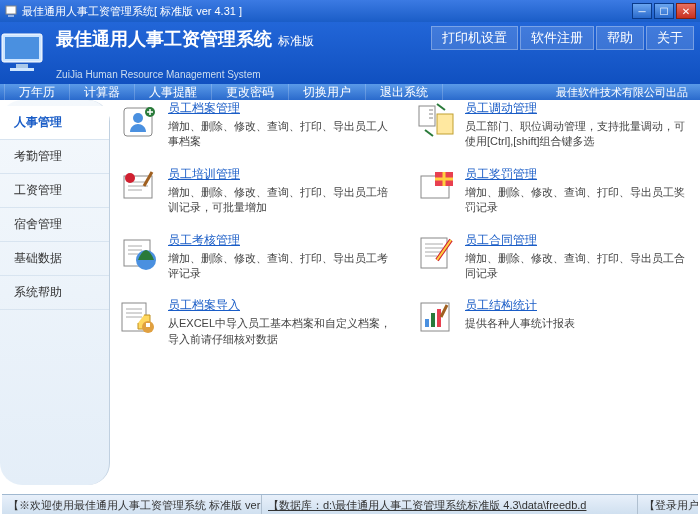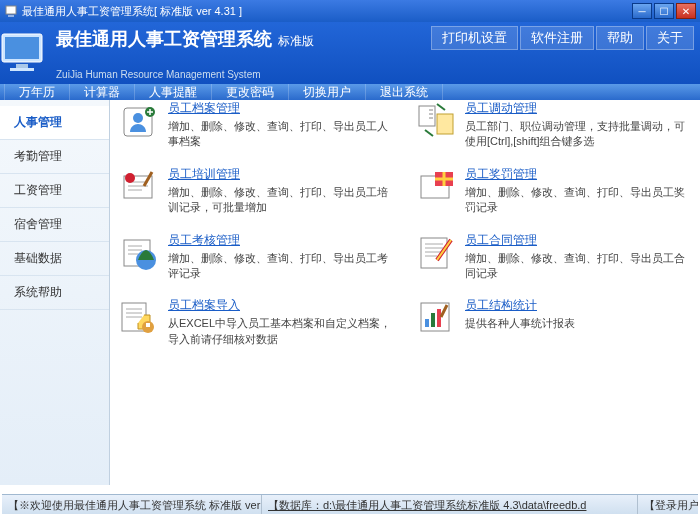--- a/index.html
+++ b/index.html
@@ -24,21 +24,21 @@
 .banner .top-menu-item { background: rgba(255,255,255,0.15); padding: 2px 10px; font-size: 13px; cursor: pointer; border: 1px solid rgba(255,255,255,0.3); }
 
 .toolbar { height: 16px; background: linear-gradient(to bottom, #5a9ae8, #2a6acc); display: flex; align-items: stretch; color: #fff; font-size: 12px; }
 .toolbar .tool-item { padding: 0 14px; display: flex; align-items: center; cursor: pointer; border-right: 1px solid rgba(255,255,255,0.2); }
 .toolbar .tool-item.first { border-left: 1px solid rgba(255,255,255,0.2); margin-left: 4px; }
 .toolbar .spacer { flex: 1; }
 .toolbar .company { padding: 0 12px; display: flex; align-items: center; font-size: 11px; }
 
 .body-area { display: flex; height: 385px; background: #fff; }
 
-.sidebar { width: 110px; background: linear-gradient(to bottom, #f4f8fc, #e4eef8); border-right: 1px solid #c0d0e0; padding: 6px 0; }
+.sidebar { width: 110px; background: linear-gradient(to bottom, #f4f8fc, #e4eef8); border-right: 1px solid #c0d0e0; padding: 6px 0; border-radius: 22px; }
 .sidebar-item { padding: 8px 14px; font-size: 12px; color: #333; cursor: pointer; border-bottom: 1px solid #d8e4f0; }
 .sidebar-item.active { background: #fff; color: #1a5dc7; font-weight: bold; }
 
 .content { flex: 1; padding: 0 8px; overflow: hidden; }
 .content-grid { display: grid; grid-template-columns: 1fr 1fr; gap: 16px 20px; }
 .module { display: flex; gap: 8px; align-items: flex-start; }
 .module .mod-icon { width: 42px; height: 42px; flex-shrink: 0; }
 .module .mod-text { flex: 1; }
 .module .mod-title { color: #1a5dc7; text-decoration: underline; font-size: 12px; cursor: pointer; display: inline-block; margin-bottom: 2px; }
 .module .mod-desc { color: #444; font-size: 11px; line-height: 1.4; }
@@ -96,20 +96,21 @@
   </div>
 
   <div class="toolbar">
     <div class="tool-item first">万年历</div>
     <div class="tool-item">计算器</div>
     <div class="tool-item">人事提醒</div>
     <div class="tool-item">更改密码</div>
     <div class="tool-item">切换用户</div>
     <div class="tool-item">退出系统</div>
     <div class="spacer"></div>
+    <div class="company">最佳软件技术有限公司出品</div>
   </div>
 
   <div class="body-area">
     <div class="sidebar">
       <div class="sidebar-item active">人事管理</div>
       <div class="sidebar-item">考勤管理</div>
       <div class="sidebar-item">工资管理</div>
       <div class="sidebar-item">宿舍管理</div>
       <div class="sidebar-item">基础数据</div>
       <div class="sidebar-item">系统帮助</div>

